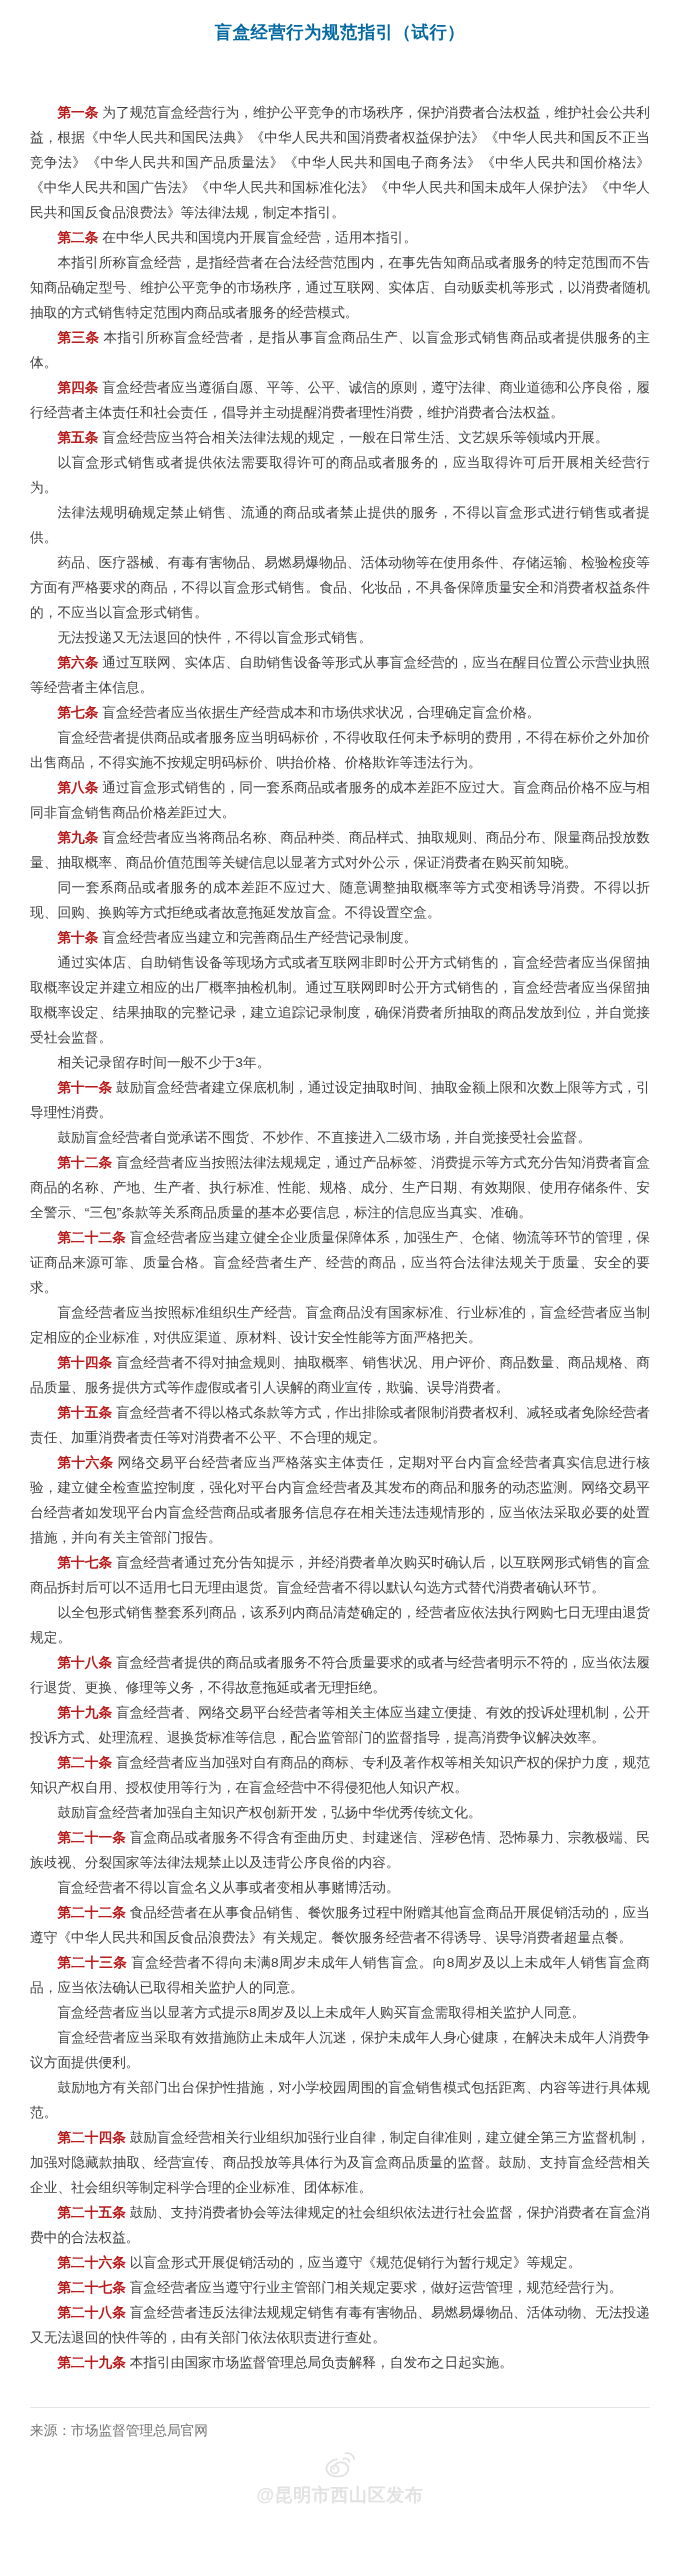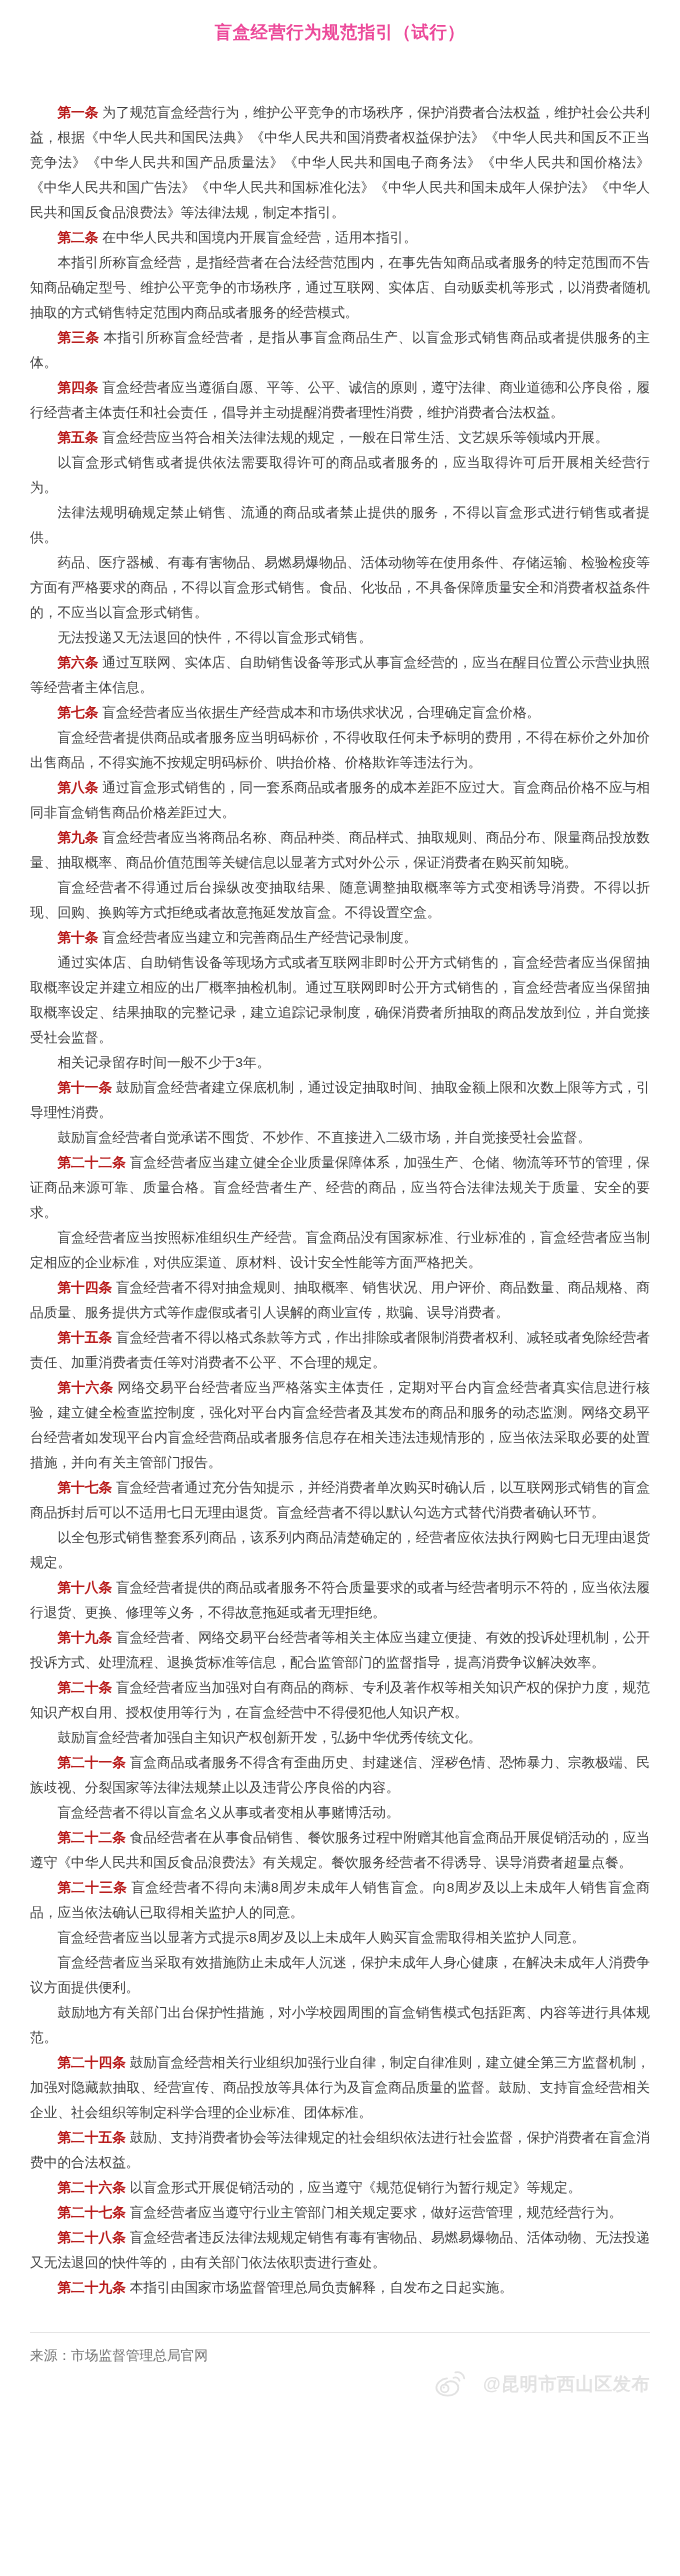--- a/index.html
+++ b/index.html
@@ -12,21 +12,21 @@
     box-sizing: border-box;
     padding: 20px 30px 8.4px 30px;
     background: #ffffff;
     font-family: "Liberation Sans", "DejaVu Sans", sans-serif;
   }
   .title {
     margin: 0 0 55px 0;
     font-size: 17.3px;
     line-height: 25px;
     font-weight: 700;
-    color: #ec4899;
+    color: #0369a1;
     text-align: center;
     letter-spacing: 0.6px;
   }
   .body p.para {
     margin: 0;
     font-size: 13.7px;
     line-height: 25px;
     color: #404040;
     text-align: justify;
     text-indent: 2em;
@@ -42,31 +42,32 @@
     background: #e4e4e4;
     margin: 32px 0 0 0;
   }
   .source {
     margin-top: 13px;
     font-size: 13.7px;
     line-height: 19px;
     color: #737373;
   }
   .watermark {
-    margin-top: 5px;
+    margin-top: 11px;
     display: flex;
     justify-content: flex-end;
     align-items: center;
-    gap: 17px;
+    gap: 4px;
     color: #e2e2e2;
     font-size: 18px;
     font-weight: 700;
     letter-spacing: 0.6px;
     text-shadow: 0 0.6px 0 #ffffff;
     padding-bottom: 3.6px;
+    flex-direction: column;
   }
   .wm-icon svg {
     display: block;
   }
 </style>
 </head>
 <body>
 
 <div class="page">
   <h1 class="title">盲盒经营行为规范指引（试行）</h1>
@@ -80,26 +81,27 @@
       <p class="para"><span class="art">第五条 </span>盲盒经营应当符合相关法律法规的规定，一般在日常生活、文艺娱乐等领域内开展。</p>
       <p class="para">以盲盒形式销售或者提供依法需要取得许可的商品或者服务的，应当取得许可后开展相关经营行为。</p>
       <p class="para">法律法规明确规定禁止销售、流通的商品或者禁止提供的服务，不得以盲盒形式进行销售或者提供。</p>
       <p class="para">药品、医疗器械、有毒有害物品、易燃易爆物品、活体动物等在使用条件、存储运输、检验检疫等方面有严格要求的商品，不得以盲盒形式销售。食品、化妆品，不具备保障质量安全和消费者权益条件的，不应当以盲盒形式销售。</p>
       <p class="para">无法投递又无法退回的快件，不得以盲盒形式销售。</p>
       <p class="para"><span class="art">第六条 </span>通过互联网、实体店、自助销售设备等形式从事盲盒经营的，应当在醒目位置公示营业执照等经营者主体信息。</p>
       <p class="para"><span class="art">第七条 </span>盲盒经营者应当依据生产经营成本和市场供求状况，合理确定盲盒价格。</p>
       <p class="para">盲盒经营者提供商品或者服务应当明码标价，不得收取任何未予标明的费用，不得在标价之外加价出售商品，不得实施不按规定明码标价、哄抬价格、价格欺诈等违法行为。</p>
       <p class="para"><span class="art">第八条 </span>通过盲盒形式销售的，同一套系商品或者服务的成本差距不应过大。盲盒商品价格不应与相同非盲盒销售商品价格差距过大。</p>
       <p class="para"><span class="art">第九条 </span>盲盒经营者应当将商品名称、商品种类、商品样式、抽取规则、商品分布、限量商品投放数量、抽取概率、商品价值范围等关键信息以显著方式对外公示，保证消费者在购买前知晓。</p>
-      <p class="para">盲盒经营者不得通过后台操纵改变抽取结果、随意调整抽取概率等方式变相诱导消费。不得以折现、回购、换购等方式拒绝或者故意拖延发放盲盒。不得设置空盒。</p>
+      <p class="para">同一套系商品或者服务的成本差距不应过大、随意调整抽取概率等方式变相诱导消费。不得以折现、回购、换购等方式拒绝或者故意拖延发放盲盒。不得设置空盒。</p>
       <p class="para"><span class="art">第十条 </span>盲盒经营者应当建立和完善商品生产经营记录制度。</p>
       <p class="para">通过实体店、自助销售设备等现场方式或者互联网非即时公开方式销售的，盲盒经营者应当保留抽取概率设定并建立相应的出厂概率抽检机制。通过互联网即时公开方式销售的，盲盒经营者应当保留抽取概率设定、结果抽取的完整记录，建立追踪记录制度，确保消费者所抽取的商品发放到位，并自觉接受社会监督。</p>
       <p class="para">相关记录留存时间一般不少于3年。</p>
       <p class="para"><span class="art">第十一条 </span>鼓励盲盒经营者建立保底机制，通过设定抽取时间、抽取金额上限和次数上限等方式，引导理性消费。</p>
       <p class="para">鼓励盲盒经营者自觉承诺不囤货、不炒作、不直接进入二级市场，并自觉接受社会监督。</p>
+      <p class="para"><span class="art">第十二条 </span>盲盒经营者应当按照法律法规规定，通过产品标签、消费提示等方式充分告知消费者盲盒商品的名称、产地、生产者、执行标准、性能、规格、成分、生产日期、有效期限、使用存储条件、安全警示、“三包”条款等关系商品质量的基本必要信息，标注的信息应当真实、准确。</p>
       <p class="para"><span class="art">第二十二条 </span>盲盒经营者应当建立健全企业质量保障体系，加强生产、仓储、物流等环节的管理，保证商品来源可靠、质量合格。盲盒经营者生产、经营的商品，应当符合法律法规关于质量、安全的要求。</p>
       <p class="para">盲盒经营者应当按照标准组织生产经营。盲盒商品没有国家标准、行业标准的，盲盒经营者应当制定相应的企业标准，对供应渠道、原材料、设计安全性能等方面严格把关。</p>
       <p class="para"><span class="art">第十四条 </span>盲盒经营者不得对抽盒规则、抽取概率、销售状况、用户评价、商品数量、商品规格、商品质量、服务提供方式等作虚假或者引人误解的商业宣传，欺骗、误导消费者。</p>
       <p class="para"><span class="art">第十五条 </span>盲盒经营者不得以格式条款等方式，作出排除或者限制消费者权利、减轻或者免除经营者责任、加重消费者责任等对消费者不公平、不合理的规定。</p>
       <p class="para"><span class="art">第十六条 </span>网络交易平台经营者应当严格落实主体责任，定期对平台内盲盒经营者真实信息进行核验，建立健全检查监控制度，强化对平台内盲盒经营者及其发布的商品和服务的动态监测。网络交易平台经营者如发现平台内盲盒经营商品或者服务信息存在相关违法违规情形的，应当依法采取必要的处置措施，并向有关主管部门报告。</p>
       <p class="para"><span class="art">第十七条 </span>盲盒经营者通过充分告知提示，并经消费者单次购买时确认后，以互联网形式销售的盲盒商品拆封后可以不适用七日无理由退货。盲盒经营者不得以默认勾选方式替代消费者确认环节。</p>
       <p class="para">以全包形式销售整套系列商品，该系列内商品清楚确定的，经营者应依法执行网购七日无理由退货规定。</p>
       <p class="para"><span class="art">第十八条 </span>盲盒经营者提供的商品或者服务不符合质量要求的或者与经营者明示不符的，应当依法履行退货、更换、修理等义务，不得故意拖延或者无理拒绝。</p>
       <p class="para"><span class="art">第十九条 </span>盲盒经营者、网络交易平台经营者等相关主体应当建立便捷、有效的投诉处理机制，公开投诉方式、处理流程、退换货标准等信息，配合监管部门的监督指导，提高消费争议解决效率。</p>
       <p class="para"><span class="art">第二十条 </span>盲盒经营者应当加强对自有商品的商标、专利及著作权等相关知识产权的保护力度，规范知识产权自用、授权使用等行为，在盲盒经营中不得侵犯他人知识产权。</p>

